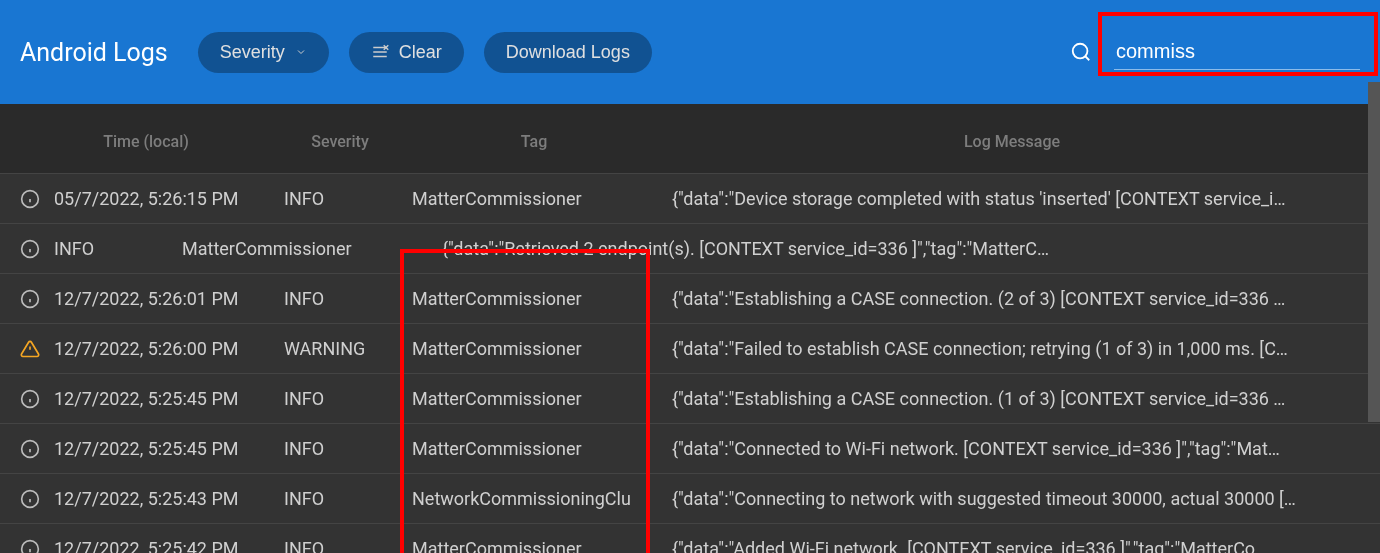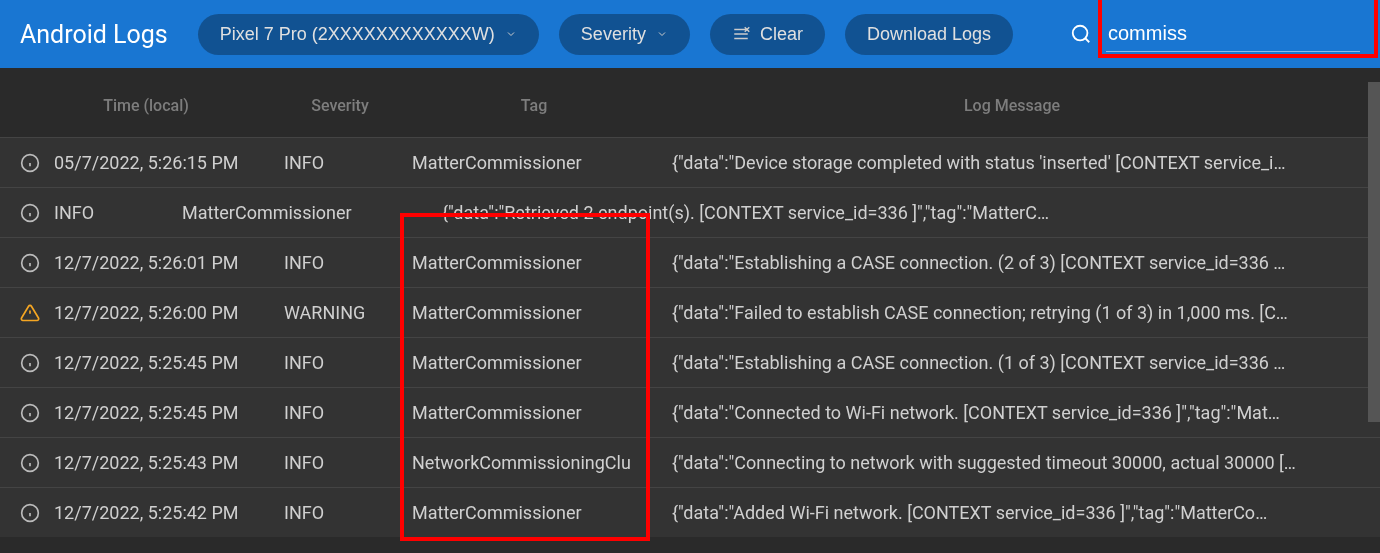--- a/index.html
+++ b/index.html
@@ -10,21 +10,21 @@
     body {
       font-family: -apple-system, BlinkMacSystemFont, "Segoe UI", Roboto, sans-serif;
       background: #2a2a2a;
       color: #e0e0e0;
       width: 1380px;
       height: 553px;
       overflow: hidden;
     }
     .header {
       background: #1976d2;
-      height: 68px;
+      height: 104px;
       display: flex;
       align-items: center;
       padding: 0 20px;
       gap: 20px;
     }
     .title {
       font-size: 25px;
       font-weight: 400;
       color: #fff;
       margin-right: 10px;
@@ -55,21 +55,21 @@
     .clear-icon {
       width: 18px;
       height: 18px;
       display: inline-flex;
       align-items: center;
     }
     .search-container {
       display: flex;
       align-items: center;
       margin-left: auto;
-      gap: 14px;
+      gap: 22px;
       flex: 1;
       max-width: 290px;
       position: relative;
     }
     .search-icon {
       width: 22px;
       height: 22px;
       flex-shrink: 0;
     }
     .search-input {
@@ -174,28 +174,20 @@
       background: #555;
       border-radius: 0;
     }
   </style>
 </head>
 <body>
 
 <div class="header">
   <div class="title">Android Logs</div>
 
-  <button class="pill">
-    <span>Pixel 7 Pro (2XXXXXXXXXXXXW)</span>
-    <span class="chevron">
-      <svg viewBox="0 0 24 24" fill="none" stroke="#ccc" stroke-width="2">
-        <polyline points="6 9 12 15 18 9"></polyline>
-      </svg>
-    </span>
-  </button>
 
   <button class="pill">
     <span>Severity</span>
     <span class="chevron">
       <svg viewBox="0 0 24 24" fill="none" stroke="#ccc" stroke-width="2">
         <polyline points="6 9 12 15 18 9"></polyline>
       </svg>
     </span>
   </button>
 

